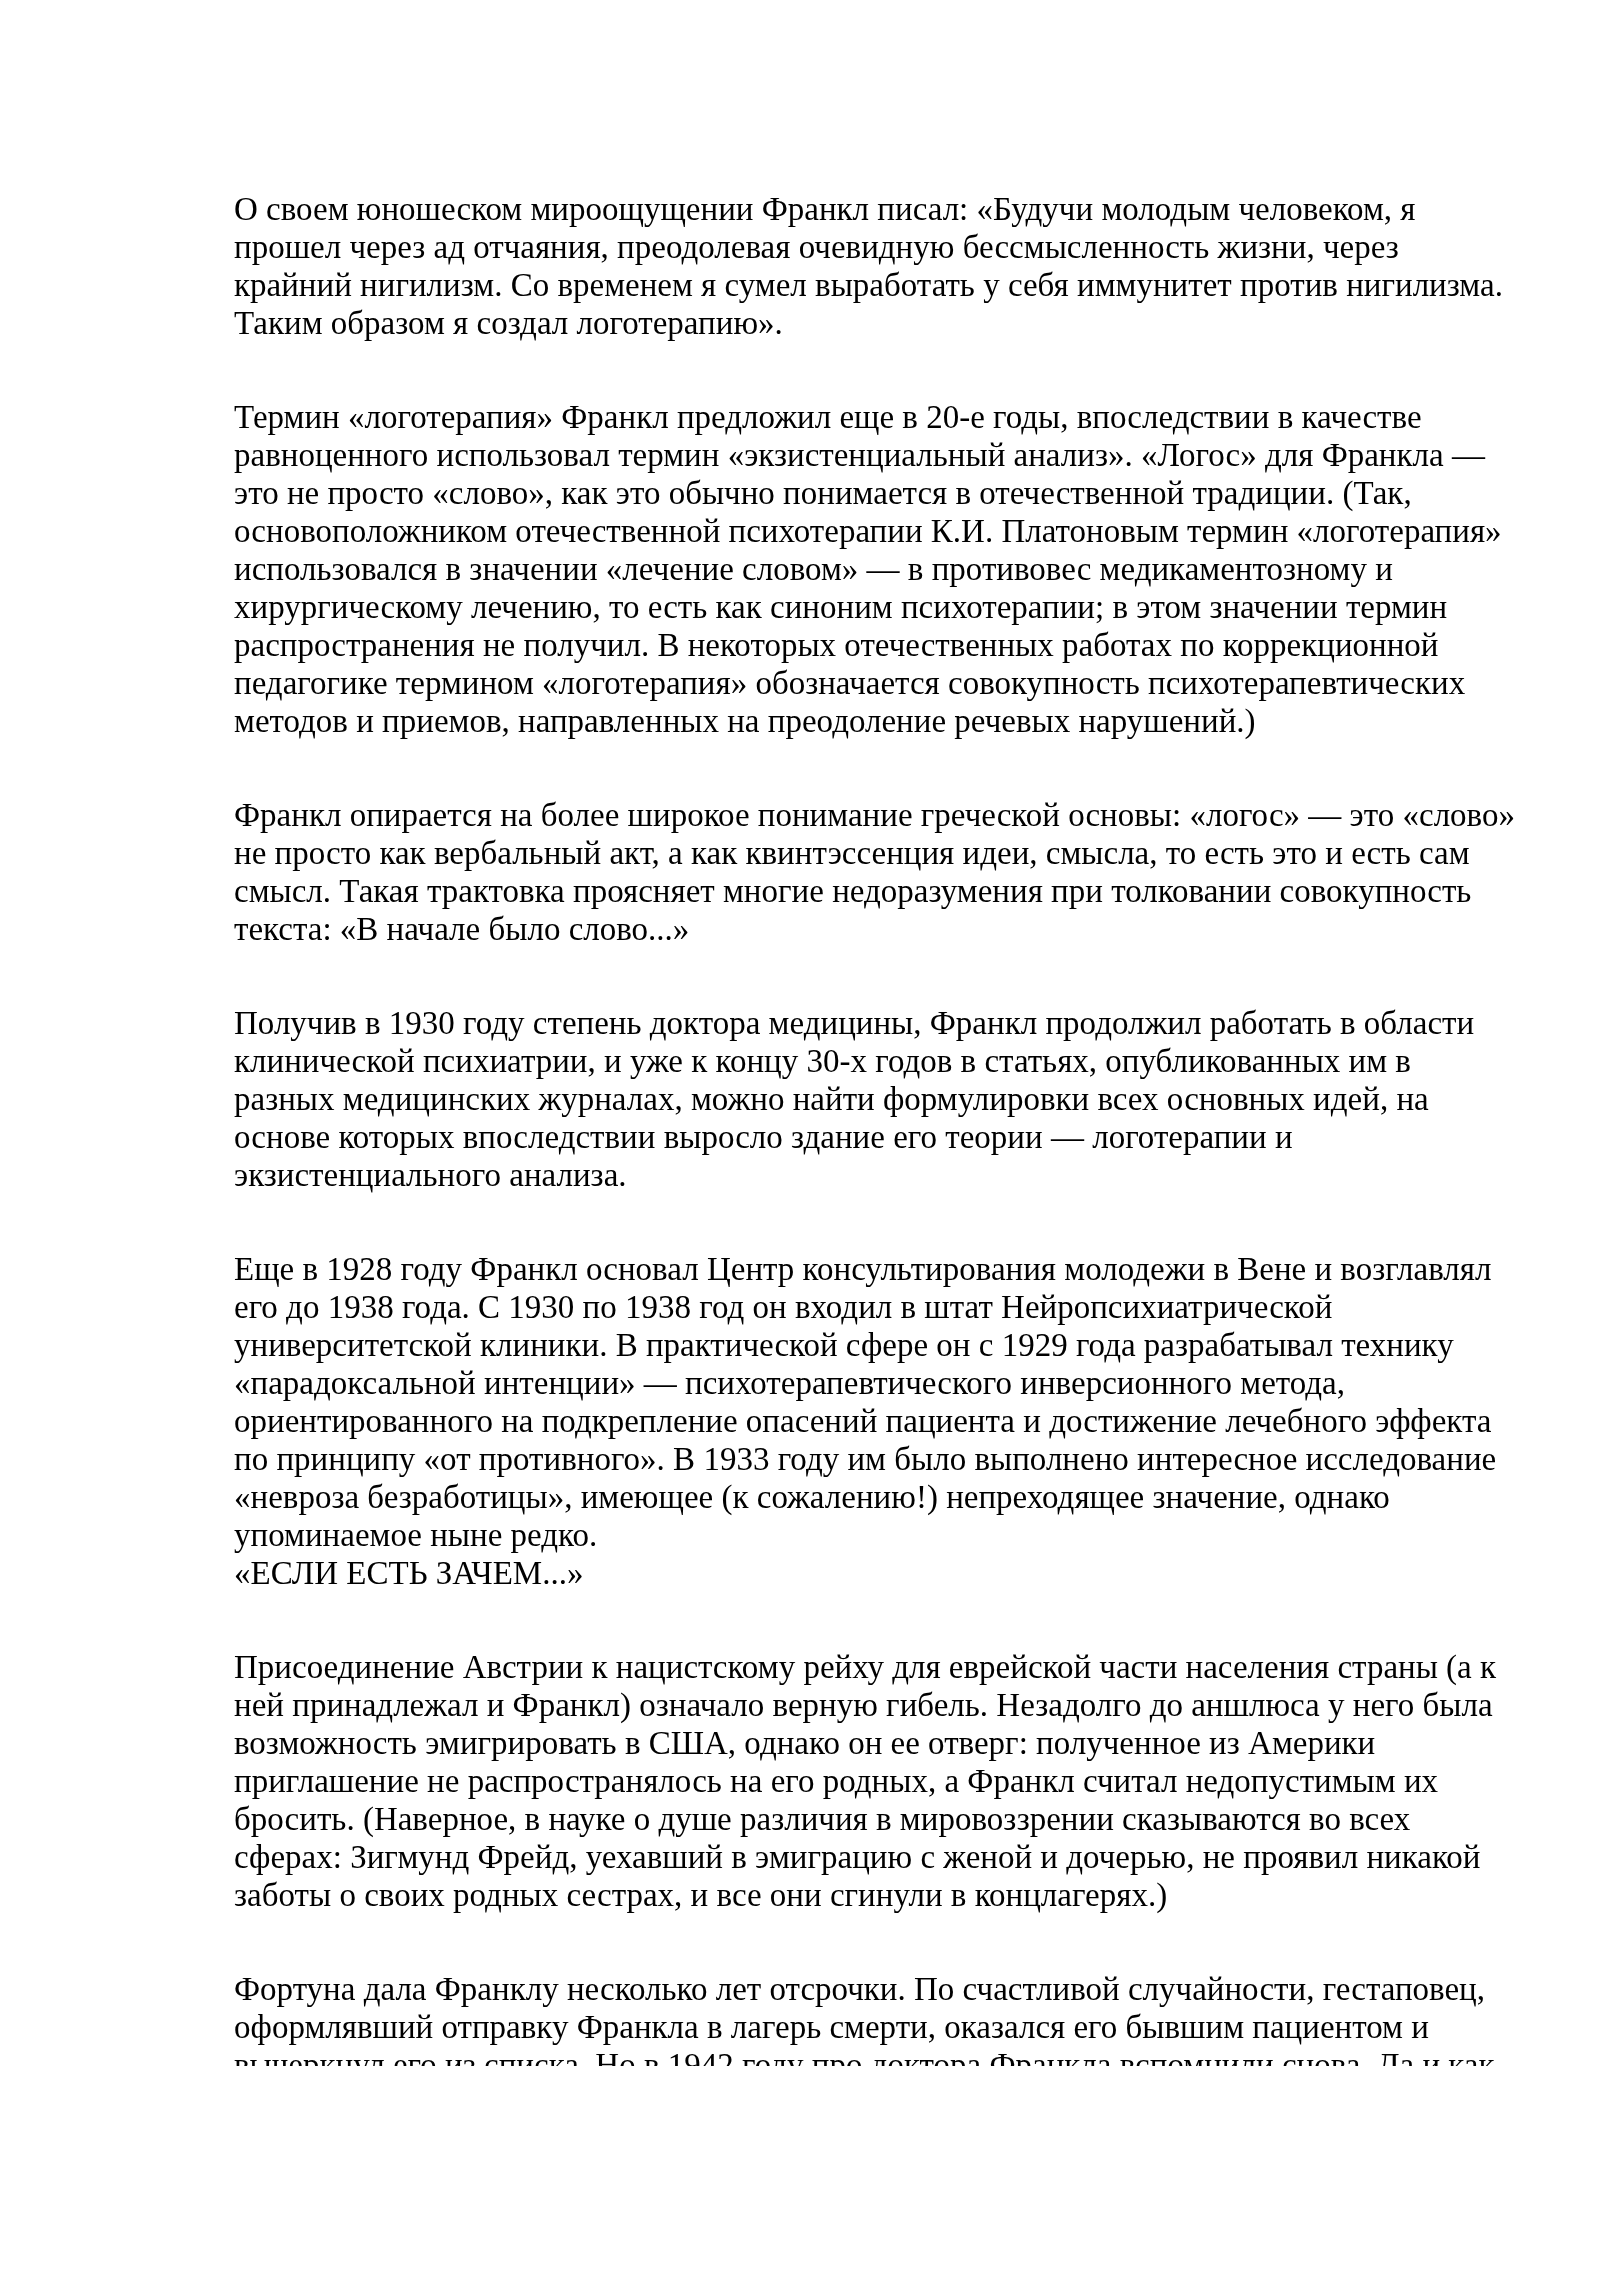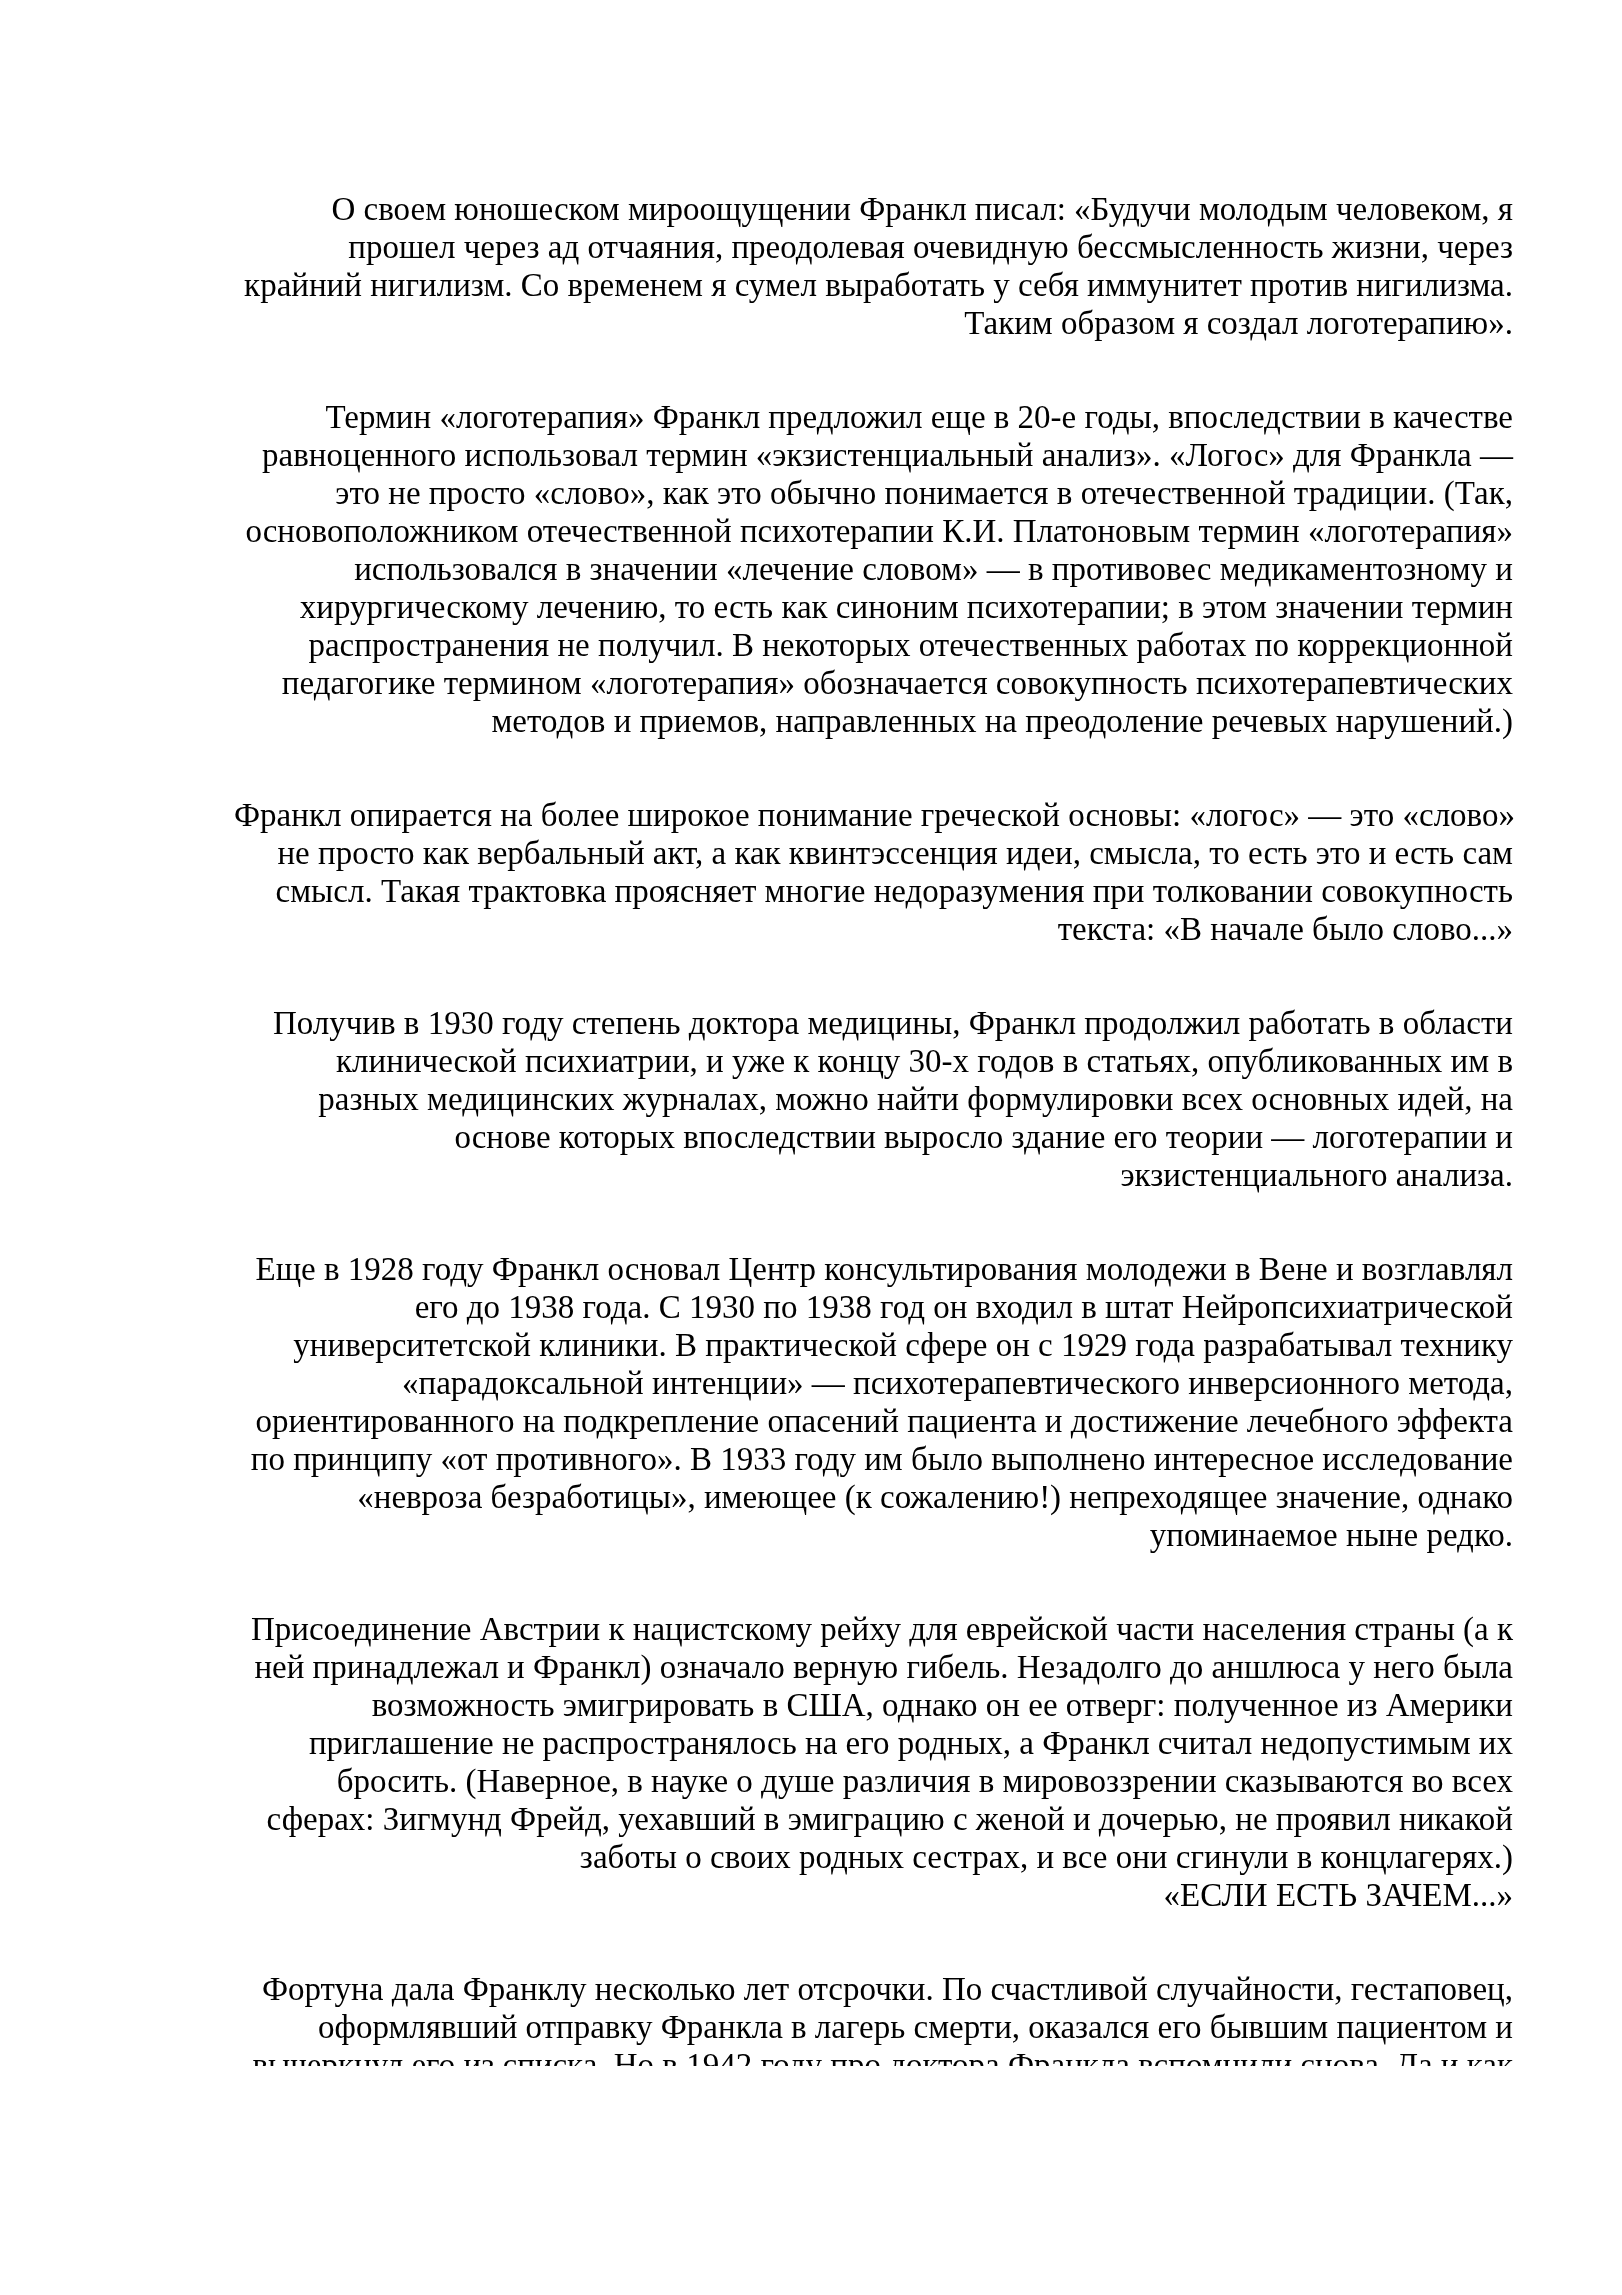--- a/index.html
+++ b/index.html
@@ -6,21 +6,20 @@
     margin: 0;
     padding: 0;
     background: #ffffff;
   }
   .page {
     position: relative;
     width: 1622px;
     height: 2066px;
     background: #ffffff;
     overflow: hidden;
-    text-align: right;
   }
   .text-block {
     position: absolute;
     left: 234px;
     top: 190px;
     width: 1279px;
     font-family: "Liberation Serif", "DejaVu Serif", serif;
     font-size: 33px;
     line-height: 38px;
     color: #000000;
@@ -61,28 +60,28 @@
 основе которых впоследствии выросло здание его теории — логотерапии и
 экзистенциального анализа.</p>
       <p class="para">Еще в 1928 году Франкл основал Центр консультирования молодежи в Вене и возглавлял
 его до 1938 года. С 1930 по 1938 год он входил в штат Нейропсихиатрической
 университетской клиники. В практической сфере он с 1929 года разрабатывал технику
 «парадоксальной интенции» — психотерапевтического инверсионного метода,
 ориентированного на подкрепление опасений пациента и достижение лечебного эффекта
 по принципу «от противного». В 1933 году им было выполнено интересное исследование
 «невроза безработицы», имеющее (к сожалению!) непреходящее значение, однако
 упоминаемое ныне редко.</p>
+      <p class="para flush">«ЕСЛИ ЕСТЬ ЗАЧЕМ...»</p>
       <p class="para">Присоединение Австрии к нацистскому рейху для еврейской части населения страны (а к
 ней принадлежал и Франкл) означало верную гибель. Незадолго до аншлюса у него была
 возможность эмигрировать в США, однако он ее отверг: полученное из Америки
 приглашение не распространялось на его родных, а Франкл считал недопустимым их
 бросить. (Наверное, в науке о душе различия в мировоззрении сказываются во всех
 сферах: Зигмунд Фрейд, уехавший в эмиграцию с женой и дочерью, не проявил никакой
 заботы о своих родных сестрах, и все они сгинули в концлагерях.)</p>
-      <p class="para flush">«ЕСЛИ ЕСТЬ ЗАЧЕМ...»</p>
       <p class="para">Фортуна дала Франклу несколько лет отсрочки. По счастливой случайности, гестаповец,
 оформлявший отправку Франкла в лагерь смерти, оказался его бывшим пациентом и
 вычеркнул его из списка. Но в 1942 году про доктора Франкла вспомнили снова. Да и как
 было не вспомнить про заведующего отделением Венской Ротшильдовской еврейской
 больницы! Печи Освенцима и Дахау требовали топлива, и Виктору Франклу предстояло
 стать одним из миллионов поленьев в их адском пламени.</p>
     </div>
 </div>
 
 

